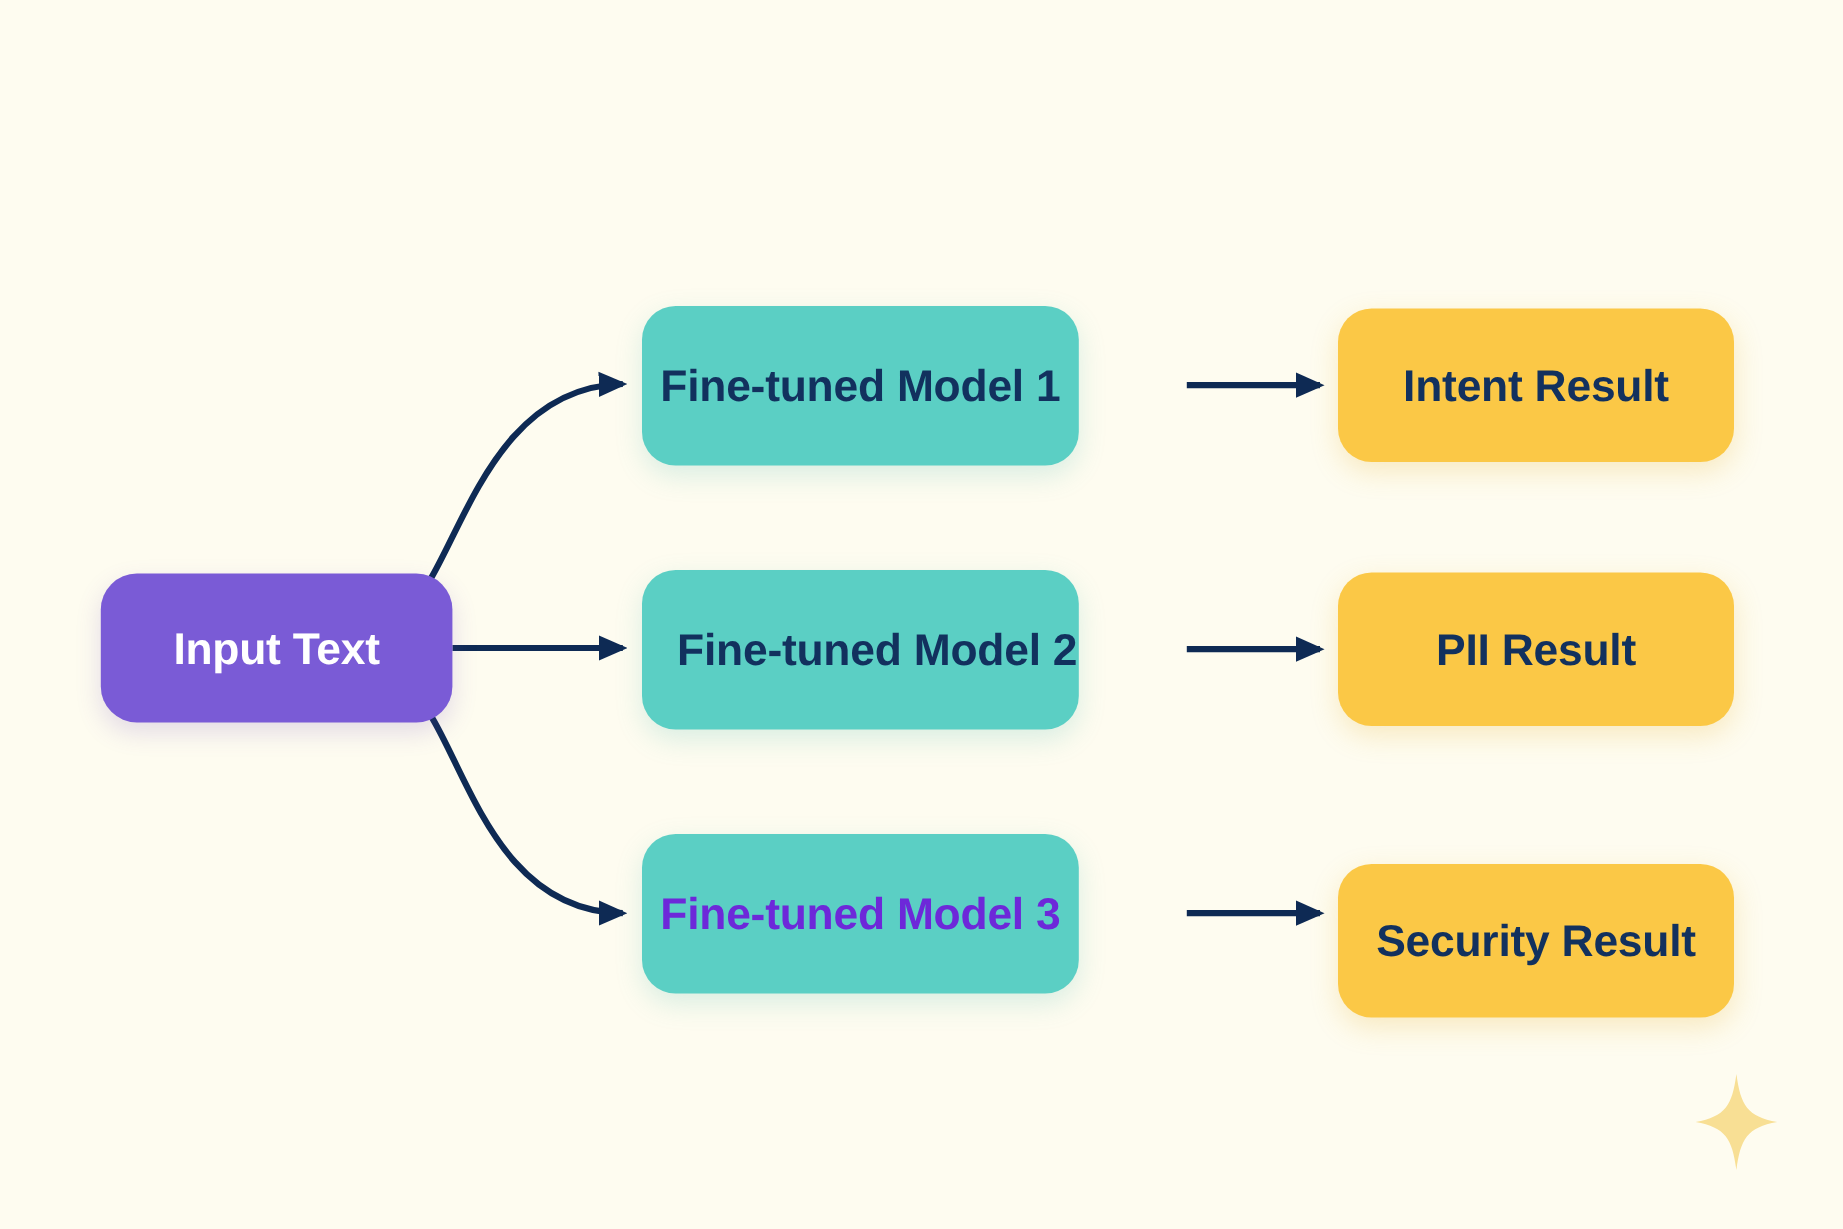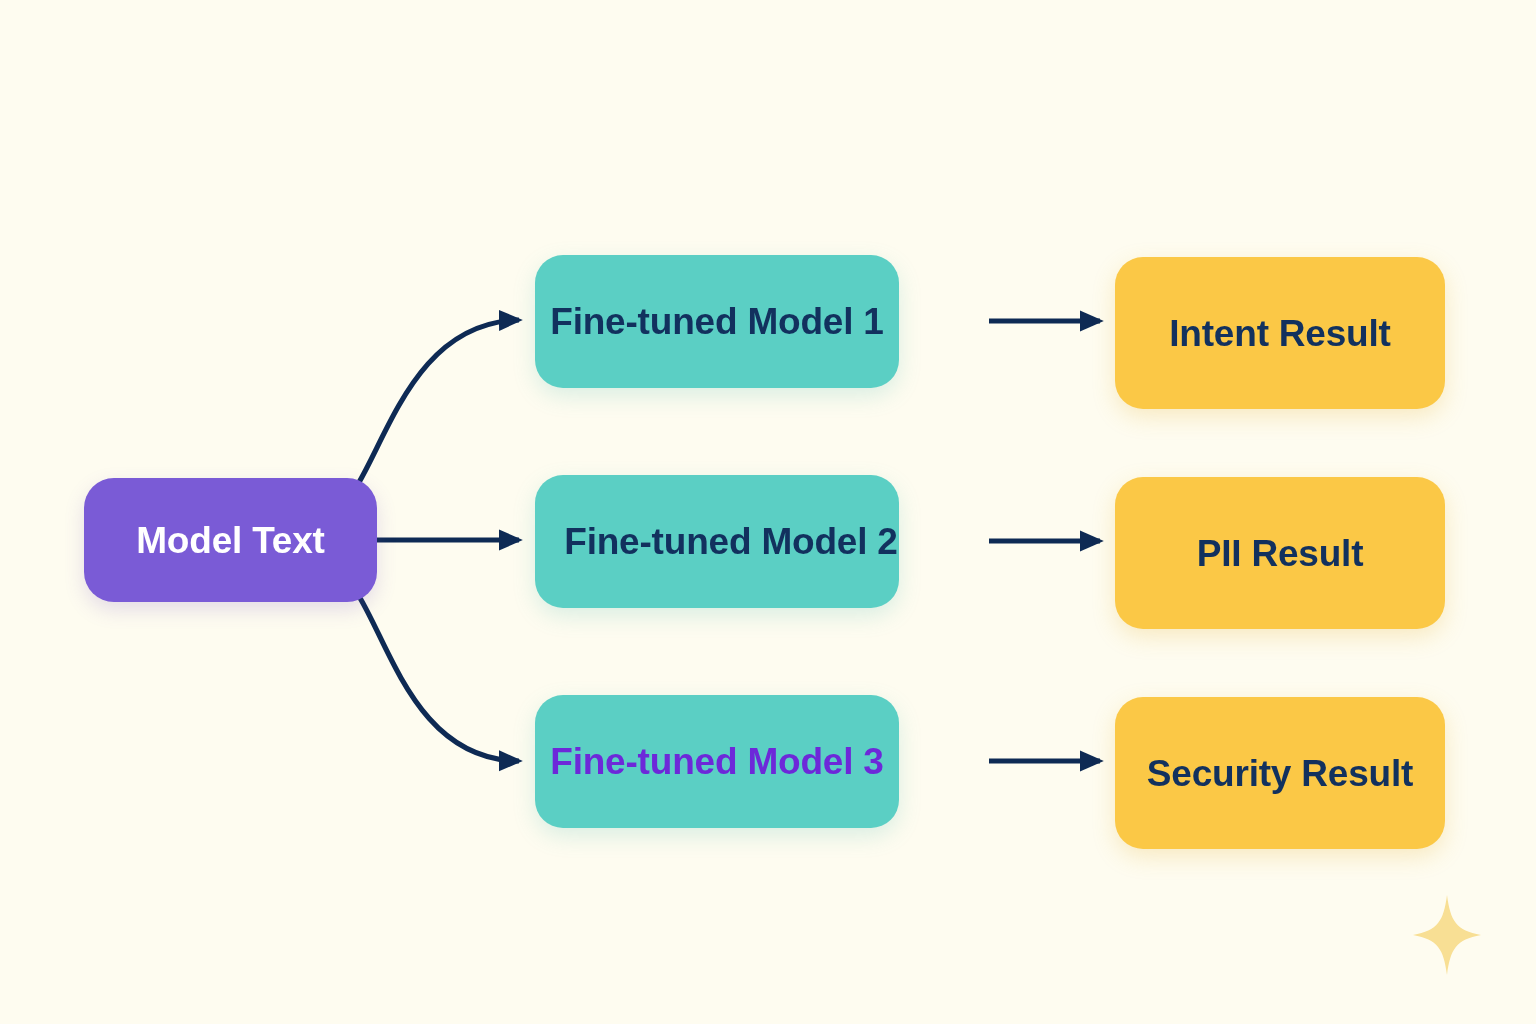--- a/index.html
+++ b/index.html
@@ -75,31 +75,31 @@
     color:#12315E;
     font-size:37px;
   }
   .node.model.row1 { top:255px; }
   .node.model.row2 { top:475px; }
   .node.model.row3 { top:695px; }
 
   
   .node.result {
     left:1115px;
-    width:330px; height:152px;
+    width:330px; height:128px;
     background:#FBC846;
     box-shadow:0 8px 22px rgba(232,184,60,0.25);
   }
   .node.result .node-label {
     color:#12315E;
     font-size:37px;
   }
   .node.result.row1 { top:257px; }
   .node.result.row2 { top:477px; }
-  .node.result.row3 { top:697px; }
+  .node.result.row3 { top:720px; }
 
   
   #sparkle {
     position:absolute;
     left:1411px; top:893px;
     width:72px; height:84px;
     z-index:2;
     pointer-events:none;
   }
 </style>
@@ -125,21 +125,21 @@
 
       <path d="M 989 321 L 1100 321"></path>
 
       <path d="M 989 541 L 1100 541"></path>
 
       <path d="M 989 761 L 1100 761"></path>
     </g>
   </svg>
 
   <div class="node input" style="background: rgb(122, 91, 214);">
-    <span class="node-label" style="color: rgb(255, 255, 255);">Model Text</span>
+    <span class="node-label" style="color: rgb(255, 255, 255);">Input Text</span>
   </div>
 
   <div class="node model row1" style="background: rgb(91, 207, 196);">
     <span class="node-label" style="color: rgb(18, 49, 94);">Fine-tuned Model 1</span>
   </div>
 
   <div class="node model row2" style="background: rgb(91, 207, 196); padding-left: 28px;">
     <span class="node-label" style="color: rgb(18, 49, 94);">Fine-tuned Model 2</span>
   </div>
 

